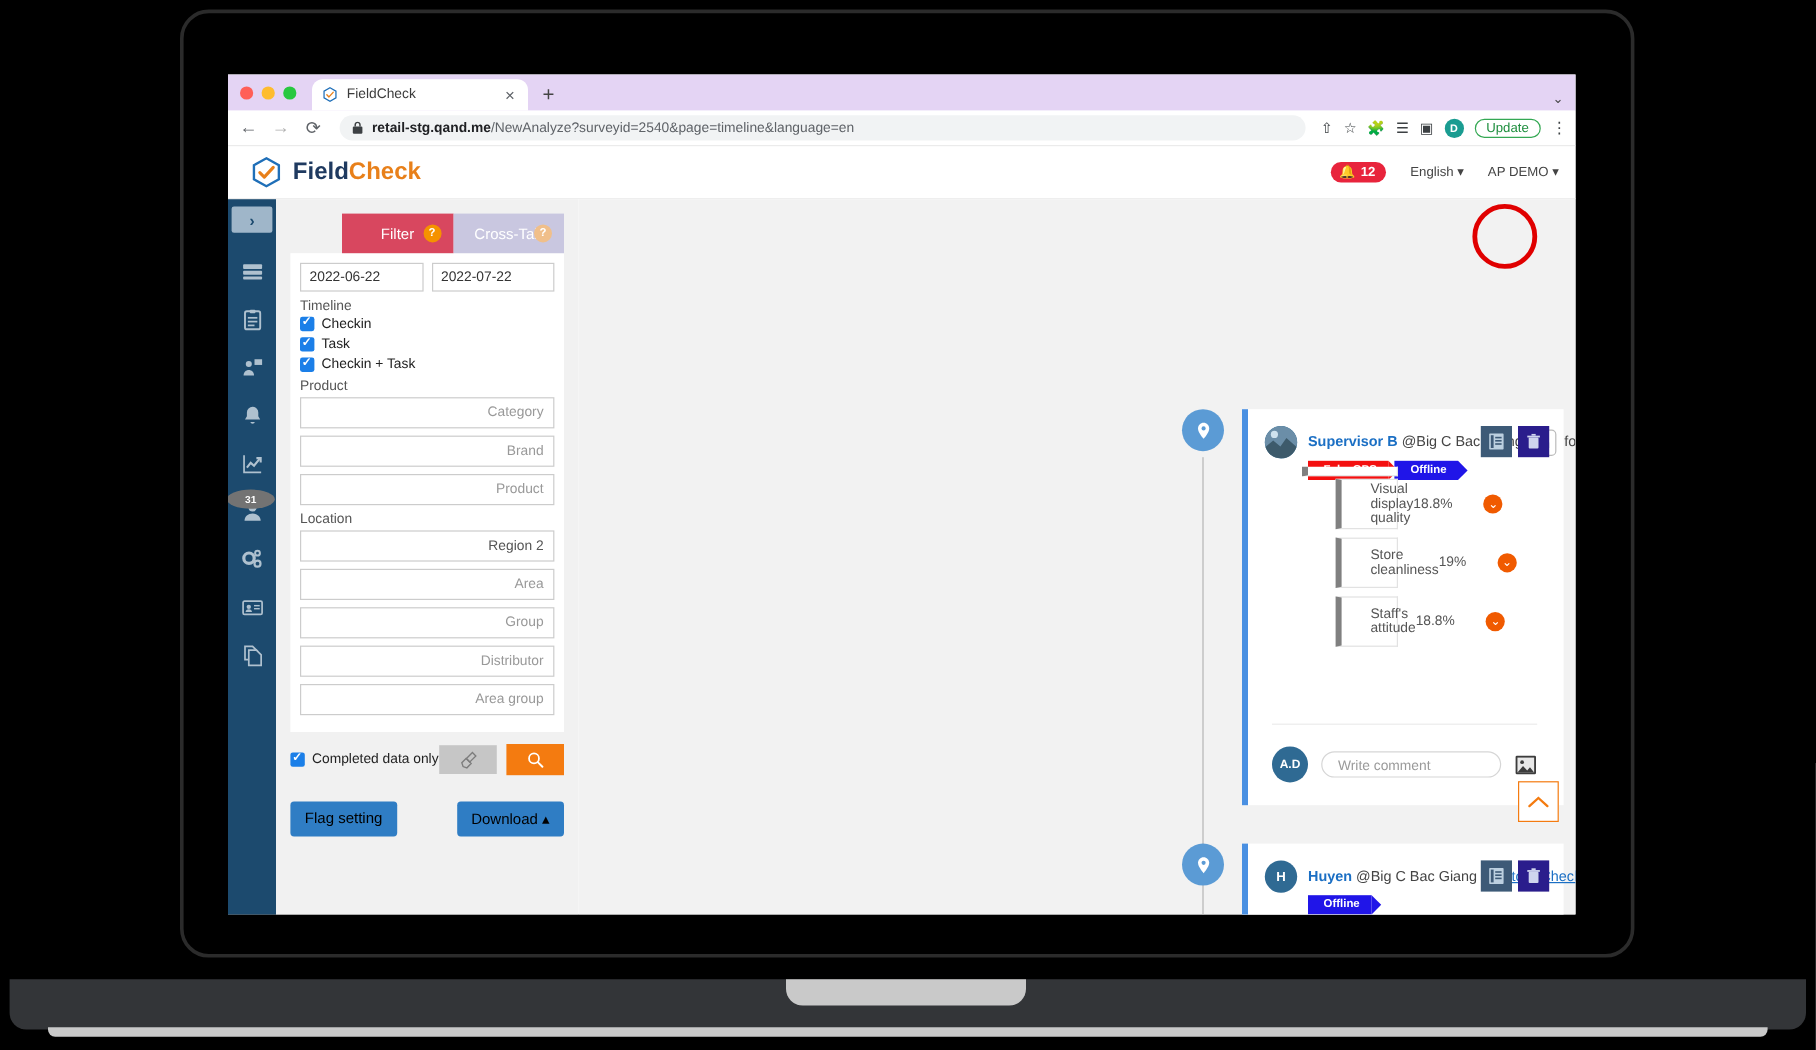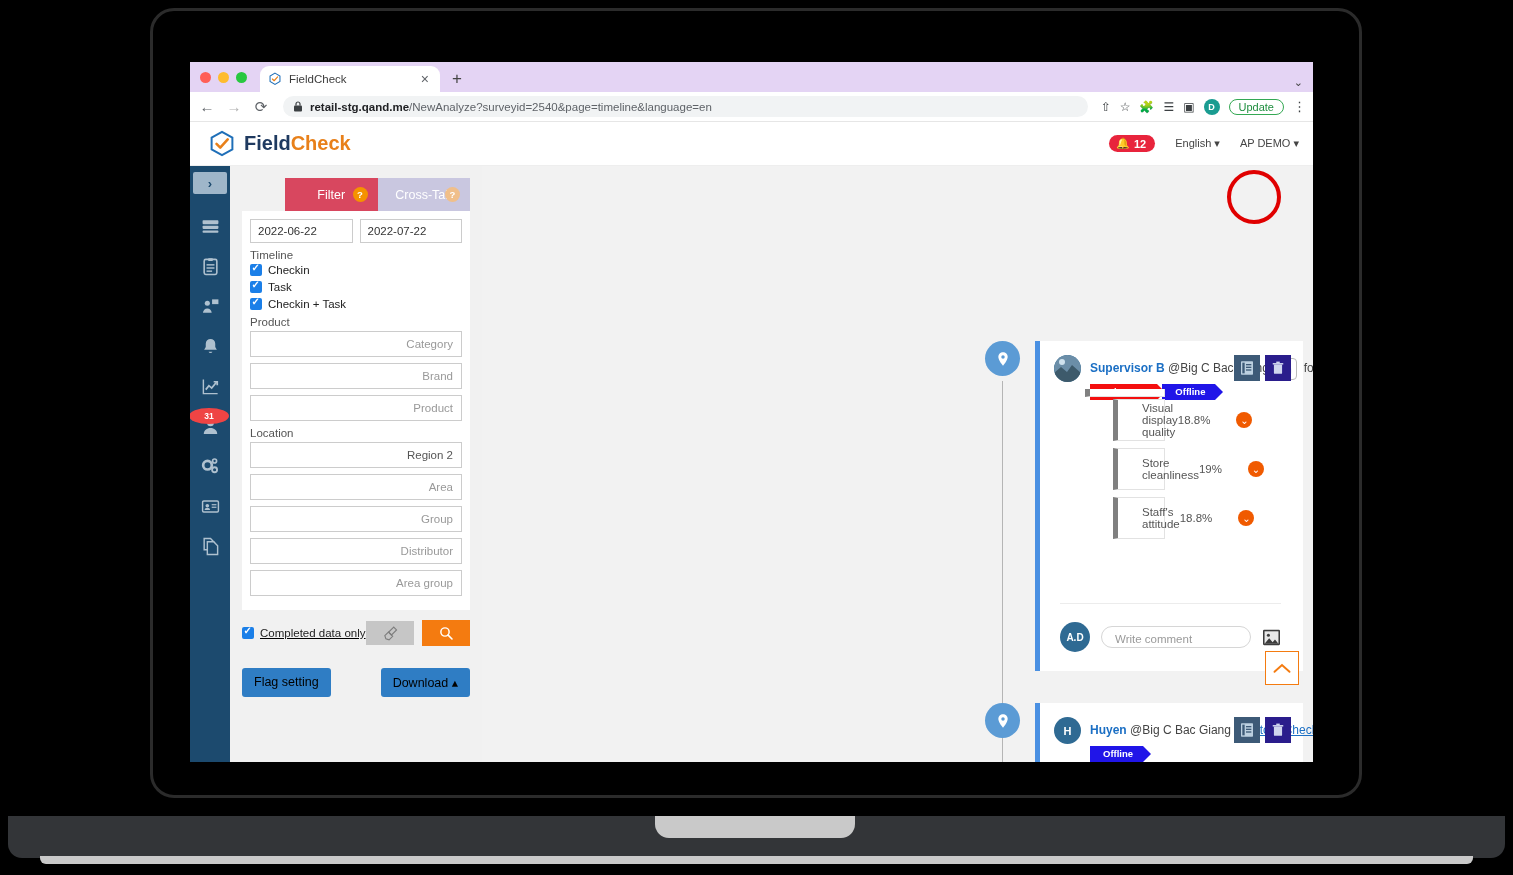--- a/index.html
+++ b/index.html
@@ -65,21 +65,21 @@
   
   #app-body { display:flex; height:626px; }
 
   #sidebar { width:40px; background:#1c4a6e; flex:none; padding-top:6px; }
   #sb-toggle { width:34px; height:22px; margin:0 auto 12px; background:#9fb6c9;
                color:#1c4a6e; font-size:13px; display:flex; align-items:center;
                justify-content:center; border-radius:2px; cursor:pointer; font-weight:bold; }
   .sb-item { height:40px; display:flex; align-items:center; justify-content:center;
              position:relative; cursor:pointer; }
   .sb-item svg { opacity:.85; }
-  .sb-badge { position:absolute; top:2px; right:1px; background:#ef4444; color:#fff;
+  .sb-badge { position:absolute; top:2px; right:1px; background:#737373; color:#fff;
               font-size:8.5px; border-radius:50%; width:40px; height:16px;
               display:flex; align-items:center; justify-content:center; font-weight:bold; }
 
   #filter-panel { width:252px; background:#f1f1f1; flex:none; padding:12px 12px 0;
                   overflow:hidden; }
   #filter-tabs { display:flex;margin-left:43px; }
   .ftab { flex:1; height:33px; display:flex; align-items:center; justify-content:center;
           font-size:12.5px; position:relative; cursor:pointer; }
   #ftab-filter { background:#d8475f; color:#fff; }
   #ftab-cross { background:#c9c7e0; color:#fff; }
@@ -95,21 +95,21 @@
   .grp-label { font-size:11.5px; color:#555; margin:6px 0 3px; }
   .cbrow { display:flex; align-items:center; gap:6px; margin-bottom:5px; }
   .cb { width:12px; height:12px; border-radius:2px; background:#1b7fe8;
         position:relative; flex:none; cursor:pointer; }
   .cb:after { content:"✓"; position:absolute; left:1.5px; top:-2px; color:#fff;
               font-size:10px; font-weight:bold; }
   .cblabel { font-size:11.5px; color:#222; }
   .sel-inp { height:26px; border:1px solid #ccc; background:#fff; font-size:11.5px;
              color:#999; padding:0 8px; line-height:24px; margin-bottom:6px; cursor:pointer;text-align:right; }
   .sel-inp.filled { color:#555; }
-  #bottom-row { display:flex; align-items:center; margin-top:10px;text-decoration:underline; }
+  #bottom-row { display:flex; align-items:center; margin-top:10px; }
   #btn-clear { width:48px; height:24px; background:#c6c6c6; margin-left:auto;
                display:flex; align-items:center; justify-content:center; cursor:pointer; }
   #btn-search { width:48px; height:26px; background:#f47b10; margin-left:8px;
                 display:flex; align-items:center; justify-content:center; cursor:pointer; }
   #action-row { display:flex; margin-top:22px; }
   .bluebtn { background:#2f7dc4; color:#000000; font-size:12.5px; border-radius:3px;
              padding:7px 12px; cursor:pointer; }
   #btn-download { margin-left:auto; }
 
   

